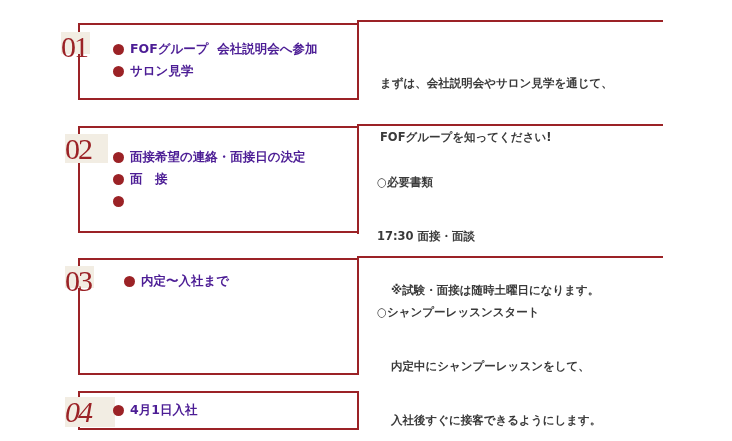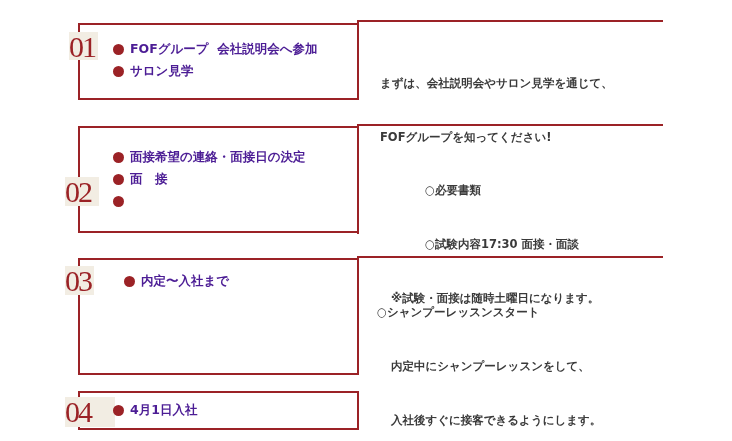--- a/index.html
+++ b/index.html
@@ -17,69 +17,69 @@
   .rleft { position: absolute; left: 0; top: 0; width: 2px; background: #9b2226; }
   .rtext { position: absolute; left: 23px; font-size: 11.5px; font-weight: bold; color: #3a3a3a; line-height: 18px; white-space: pre; }
   .rrow { display: flex; }
   .rlabel { width: 104px; }
   .indent { padding-left: 14px; }
 </style>
 </head>
 <body>
 
 <div class="box" style="left:78px; top:23px; width:281px; height:77px;"></div>
-<div class="badge" style="left:69px; top:32px; width:29px; height:28px;">01</div>
+<div class="badge" style="left:61px; top:32px; width:29px; height:22px;">01</div>
 <div class="items" style="left:113px; top:38px;">
   <div class="item"><span class="dot"></span><span>FOFグループ  会社説明会へ参加</span></div>
   <div class="item"><span class="dot"></span><span>サロン見学</span></div>
 </div>
 <div class="rcol" style="top:19px; height:80px;">
   <div class="rtop" style="top:1px;"></div>
   <div class="rleft" style="top:3px; height:78px;"></div>
   <div class="rtext" style="top:19px;">
     <div>まずは、会社説明会やサロン見学を通じて、</div>
     <div>FOFグループを知ってください!</div>
   </div>
 </div>
 
 <div class="box" style="left:78px; top:126px; width:281px; height:107px;"></div>
-<div class="badge" style="left:65px; top:134px; width:34px; height:29px;margin-top:43px;">02</div>
+<div class="badge" style="left:65px; top:134px; width:43px; height:29px;">02</div>
 <div class="items" style="left:113px; top:146px;">
   <div class="item"><span class="dot"></span><span>面接希望の連絡・面接日の決定</span></div>
   <div class="item"><span class="dot"></span><span>面　接</span></div>
   <div class="item"><span class="dot"></span></div>
 </div>
 <div class="rcol" style="top:122px; height:112px;">
   <div class="rtop" style="top:2px;"></div>
   <div class="rleft" style="top:4px; height:108px;"></div>
-  <div class="rtext" style="left:20px; top:23px;text-align:right;">
+  <div class="rtext" style="left:20px; top:15px;">
     <div class="rrow"><span class="rlabel">○必要書類</span></div>
-    <div class="rrow"><span class="rlabel">○試験内容</span><span>17:30 面接・面談</span></div>
+    <div class="rrow"><span>17:30 面接・面談</span></div>
     <div class="indent">※試験・面接は随時土曜日になります。</div>
   </div>
 </div>
 
 <div class="box" style="left:78px; top:258px; width:281px; height:117px;"></div>
-<div class="badge" style="left:65px; top:266px; width:29px; height:29px;">03</div>
+<div class="badge" style="left:65px; top:266px; width:29px; height:22px;">03</div>
 <div class="items" style="left:124px; top:270px;">
   <div class="item"><span class="dot"></span><span>内定〜入社まで</span></div>
 </div>
 <div class="rcol" style="top:253px; height:190px;">
   <div class="rtop" style="top:3px;"></div>
   <div class="rleft" style="top:5px; height:117px;"></div>
   <div class="rleft" style="top:140px; height:36px;"></div>
   <div class="rtext" style="left:20px; top:14px;">
     <div>○シャンプーレッスンスタート</div>
     <div class="indent">内定中にシャンプーレッスンをして、</div>
     <div class="indent">入社後すぐに接客できるようにします。</div>
     
     
     
     
     
   </div>
 </div>
 
 <div class="box" style="left:78px; top:391px; width:281px; height:39px;"></div>
-<div class="badge" style="left:65px; top:397px; width:50px; height:30px;">04</div>
+<div class="badge" style="left:65px; top:397px; width:50px; height:30px;font-style:italic;">04</div>
 <div class="items" style="left:113px; top:399px;">
   <div class="item"><span class="dot"></span><span>4月1日入社</span></div>
 </div>
 
 </body></html>

